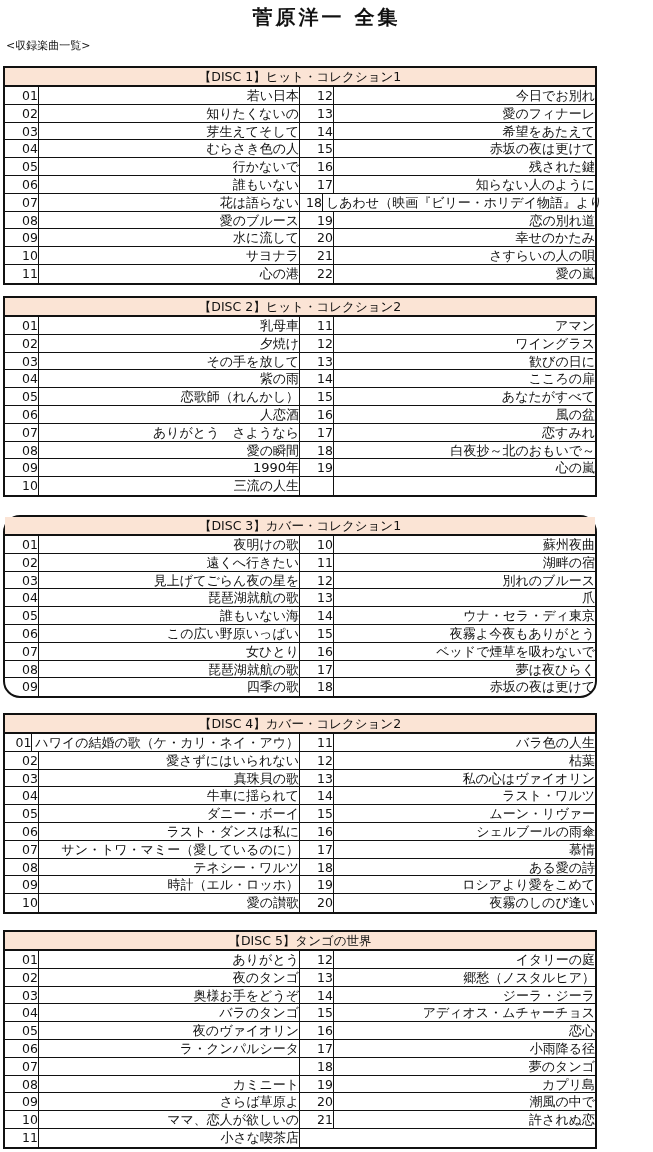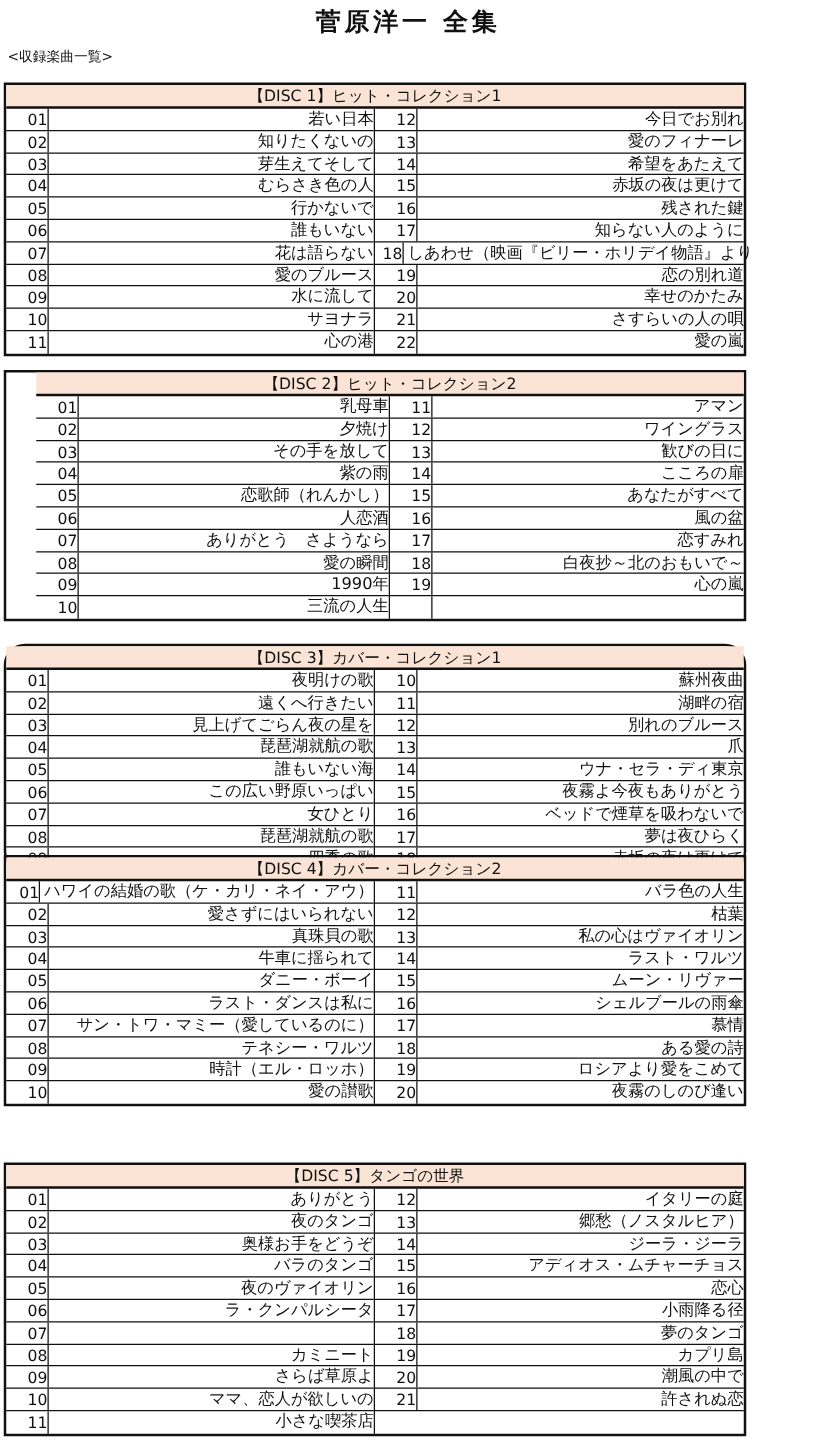--- a/index.html
+++ b/index.html
@@ -117,21 +117,21 @@
             <span class="num">21</span>
             <span class="name">さすらいの人の唄</span>
           </div>
           <div class="row">
             <span class="num">22</span>
             <span class="name">愛の嵐</span>
           </div>
         </div>
       </div>
     </div>
-    <div class="disc" style="top: 296px; padding-left: 24px;">
+    <div class="disc" style="top: 296px;">
       <div class="disc-header">【DISC 2】ヒット・コレクション2</div>
       <div class="disc-body">
         <div class="col left">
           <div class="row">
             <span class="num">01</span>
             <span class="name">乳母車</span>
           </div>
           <div class="row">
             <span class="num">02</span>
             <span class="name">夕焼け</span>
@@ -287,21 +287,21 @@
             <span class="num">17</span>
             <span class="name">夢は夜ひらく</span>
           </div>
           <div class="row">
             <span class="num">18</span>
             <span class="name">赤坂の夜は更けて</span>
           </div>
         </div>
       </div>
     </div>
-    <div class="disc" style="top: 684px;">
+    <div class="disc" style="top: 713px;">
       <div class="disc-header">【DISC 4】カバー・コレクション2</div>
       <div class="disc-body">
         <div class="col left">
           <div class="row">
             <span class="num">01</span>
             <span class="name">ハワイの結婚の歌（ケ・カリ・ネイ・アウ）</span>
           </div>
           <div class="row">
             <span class="num">02</span>
             <span class="name">愛さずにはいられない</span>

